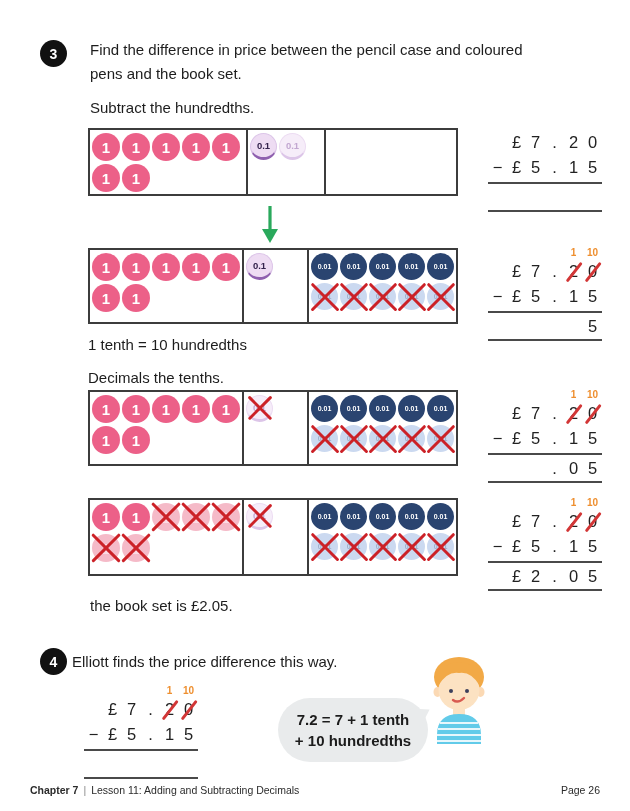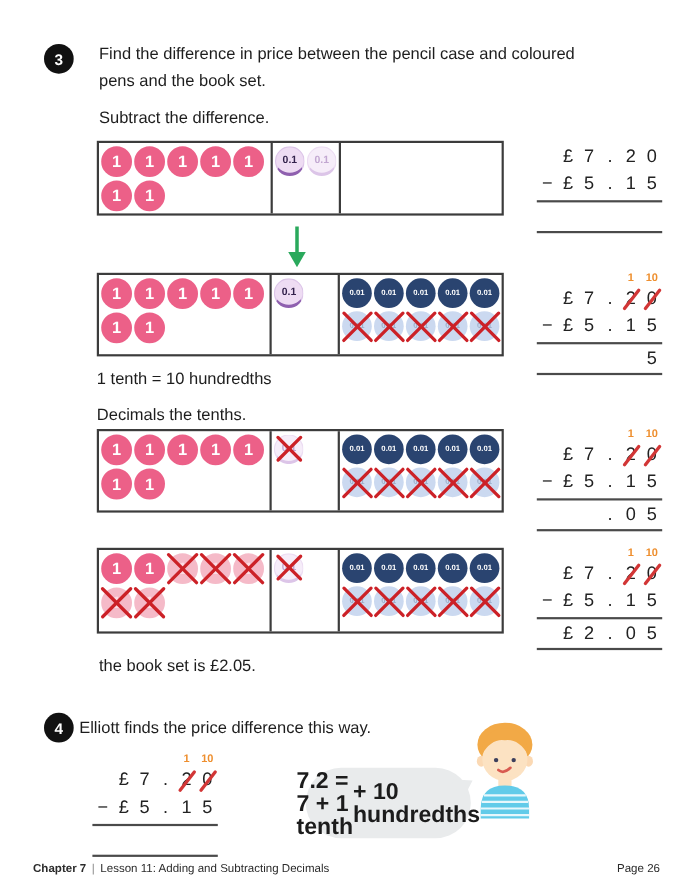--- a/index.html
+++ b/index.html
@@ -20,21 +20,21 @@
   .conclusion{left:90px;top:594px}
   .p4{left:72px;top:650px}
   
   .pv-table{position:absolute;left:88px;width:370px;display:flex;border:2px solid #3c3c3c;background:#fff;box-sizing:border-box;}
   .t0{top:128px;height:68px}
   .t1{top:248px;height:76px}
   .t2{top:390px;height:76px}
   .t3{top:498px;height:78px}
   .pv-cell{box-sizing:border-box;padding:3px 2px;border-right:2px solid #3c3c3c;}
   .pv-cell:nth-child(1){width:158px}
-  .pv-cell:nth-child(2){width:62px}
+  .pv-cell:nth-child(2){width:78px}
   .pv-cell:nth-child(3){flex:1;border-right:none}
   .counter-row{display:flex;gap:2px;margin-bottom:3px;}
   .counter{position:relative;border-radius:50%;display:flex;align-items:center;justify-content:center;flex:0 0 auto;box-sizing:border-box;}
   .c-one{width:28px;height:28px;background:var(--counter-one,#ec6088);}
   .c-one .counter-label{color:#fff;font-weight:bold;font-size:15px;}
   .c-one.faded{background:var(--counter-one-faded,#f5bac8);}
   .c-one.faded .counter-label{color:#fbdde5;}
   .c-tenth{width:27px;height:27px;background:var(--counter-tenth-bg,#eedcf3);
            border:1px solid #dcc5e8;border-bottom:3px solid var(--counter-tenth-ring,#8f60af);}
   .c-tenth .counter-label{color:var(--counter-tenth-text,#33224c);font-weight:bold;font-size:9.5px;}
@@ -61,43 +61,43 @@
   .calc-cell{width:19px;text-align:center;font-size:16.5px;line-height:25px;color:#222;position:relative;}
   .carries .calc-cell{font-size:10px;line-height:13px;font-weight:bold;color:var(--carry-orange,#ee8f2f);}
   .result .calc-cell{line-height:22px;}
   .calc-cell.struck::after{content:"";position:absolute;left:50%;top:50%;width:2.5px;height:24px;
         background:var(--strike-red,#d23636);border-radius:2px;transform:translate(-50%,-50%) rotate(38deg);}
   .calc-line{border-top:2px solid #4a4a4a;margin:2px 0;}
   
   .arrow{position:absolute;left:258px;top:204px;}
   
   .bubble{position:absolute;left:278px;top:698px;width:150px;height:64px;background:var(--bubble-gray,#e9ebec);
-          border-radius:32px;display:flex;flex-direction:row;align-items:center;justify-content:center;
-          font-weight:bold;font-size:21px;line-height:21px;color:#1c1c1c;}
+          border-radius:32px;display:flex;flex-direction:column;align-items:center;justify-content:center;
+          font-weight:bold;font-size:15px;line-height:21px;color:#1c1c1c;}
   .bubble::after{content:"";position:absolute;right:-13px;top:2px;border:11px solid transparent;
           border-left:17px solid var(--bubble-gray,#e9ebec);transform:rotate(-30deg);}
   .boy{position:absolute;left:424px;top:652px;}
   
   .footer{position:absolute;left:30px;right:30px;top:784px;display:flex;justify-content:space-between;
           font-size:10.5px;color:#2b2b2b;}
   .footer .bold{font-weight:bold;}
   .footer .sep{margin:0 5px;color:#8a8a8a;}
 </style>
 </head>
 <body>
 
 <div class="page">
 
   <div class="q-badge b3">3</div>
   <div class="prompt p3">
     <div>Find the difference in price between the pencil case and coloured</div>
     <div>pens and the book set.</div>
   </div>
 
-  <div class="step s1">Subtract the difference.</div>
+  <div class="step s1">Subtract the hundredths.</div>
 
   <div class="pv-table t0">
       <div class="pv-cell">
         <div class="counter-row">
           <span class="counter c-one">
             <span class="counter-label">1</span>
           </span>
           <span class="counter c-one">
             <span class="counter-label">1</span>
           </span>

